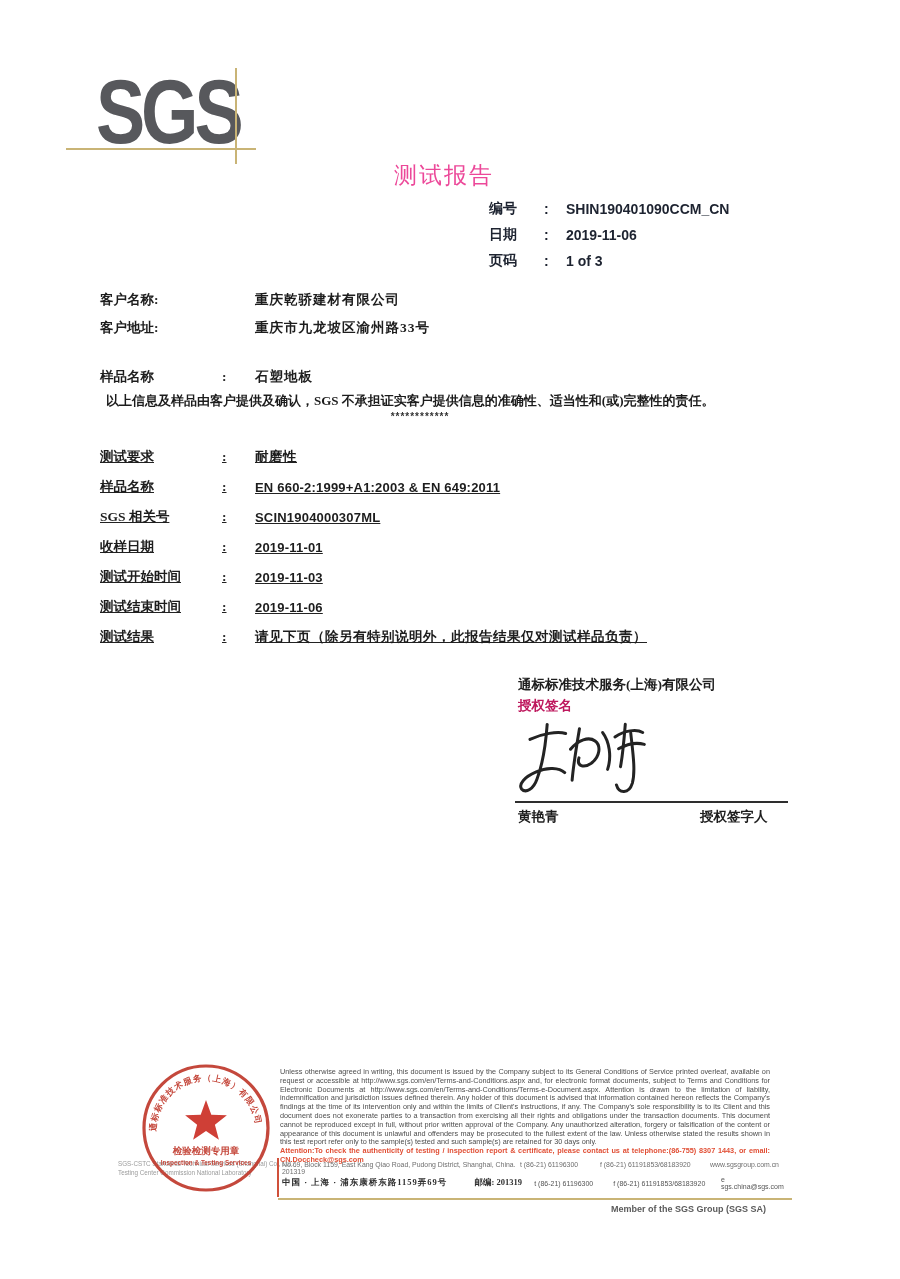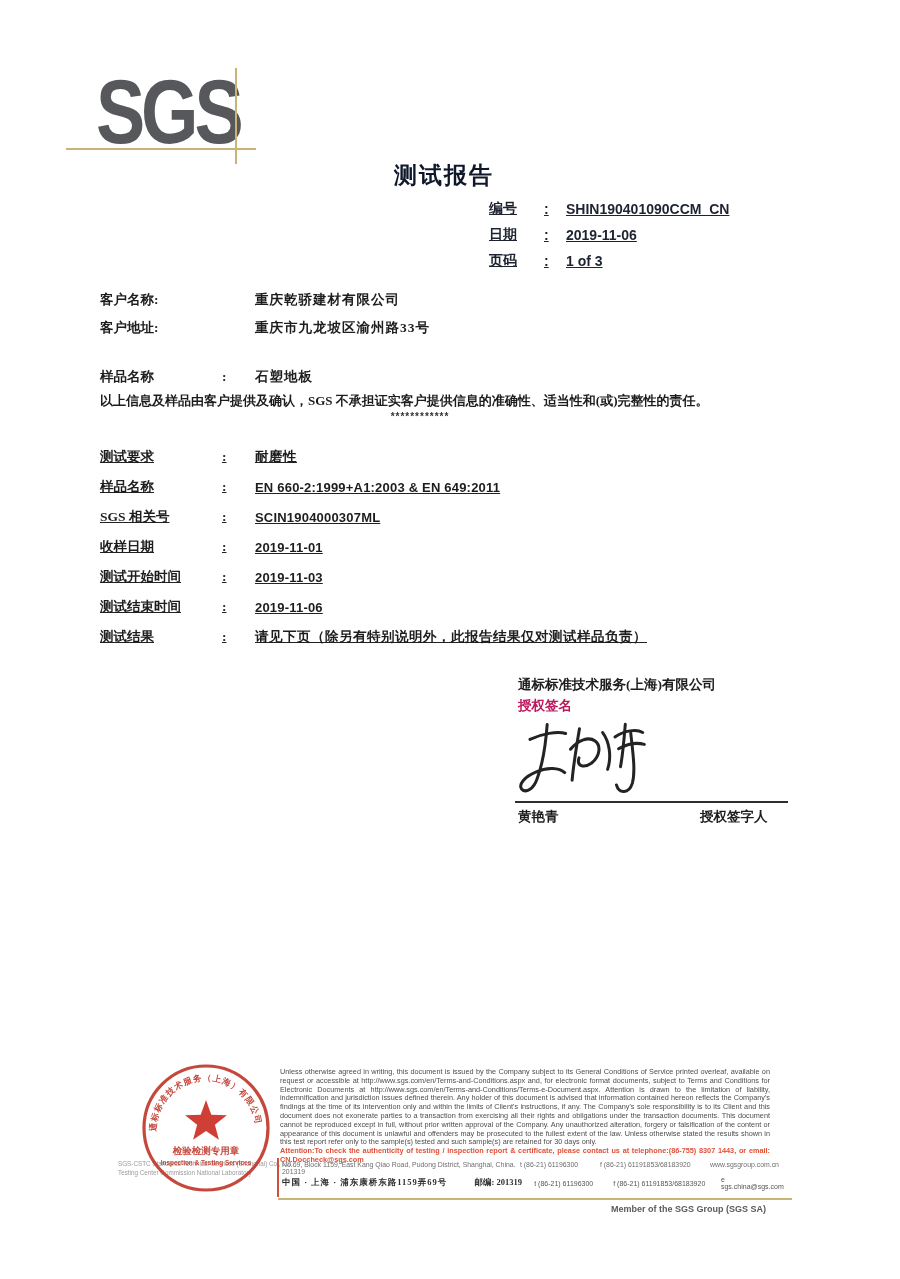--- a/index.html
+++ b/index.html
@@ -16,35 +16,35 @@
   
   .logo-text {
     left:96px; top:70px; font-size:90px; font-weight:700; line-height:80px;
     color:#57585c; letter-spacing:-5px;
     transform:scaleX(0.82); transform-origin:left top;
   }
   .logo-vline { left:235px; top:66px; width:2px; height:96px; background:#c9b476; }
   .logo-hline { left:66px; top:146px; width:190px; height:2px; background:#c9b476; }
 
   
-  .doc-title { left:394px; top:158px; font-size:23px; font-weight:700; color:#0f172a; letter-spacing:2px; }
+  .doc-title { left:394px; top:158px; font-size:23px; font-weight:400; color:#ec4899; letter-spacing:2px; }
   .meta { left:489px; top:194px; }
-  .meta-row { display:flex; height:26px; align-items:center; font-weight:700; font-size:14px; color:#1d2330;text-decoration:underline; }
+  .meta-row { display:flex; height:26px; align-items:center; font-weight:700; font-size:14px; color:#1d2330; }
   .meta-row .m-lab { width:55px; }
   .meta-row .m-col { width:22px; }
 
   
   .client { left:100px; top:284px; width:700px; }
   .c-row { display:flex; height:28px; align-items:center; }
   .c-lab { width:155px; font-weight:600; font-size:13.5px; color:#1d1d1d; }
   .c-val { font-weight:600; font-size:13.5px; color:#1d1d1d; letter-spacing:1px; }
   .sample-row { margin-top:21px; }
   .g-lab { width:122px; font-weight:600; font-size:13.5px; color:#1d1d1d; }
   .g-col { width:33px; font-weight:600; font-size:13.5px; }
-  .disclaimer { left:100px; top:390px; width:700px; font-size:13px; font-weight:600; color:#1c1c1c; }
+  .disclaimer { left:106px; top:390px; width:700px; font-size:13px; font-weight:600; color:#1c1c1c; }
   .stars { left:80px; top:409px; width:680px; text-align:center; font-size:10px; font-weight:700; letter-spacing:1px; color:#333; }
 
   
   .tests { left:100px; top:440px; width:710px; }
   .t-row { display:flex; height:30px; align-items:center;text-decoration:underline; }
   .t-val { font-size:13.5px; font-weight:600; color:#1d1d1d; letter-spacing:0.5px; }
   .t-val.en { font-family:"Liberation Sans","DejaVu Sans",sans-serif; font-size:13px; letter-spacing:0.2px; }
 
   
   .sig-company { left:518px; top:674px; font-size:13.5px; font-weight:600; color:#1d1d1d; }

